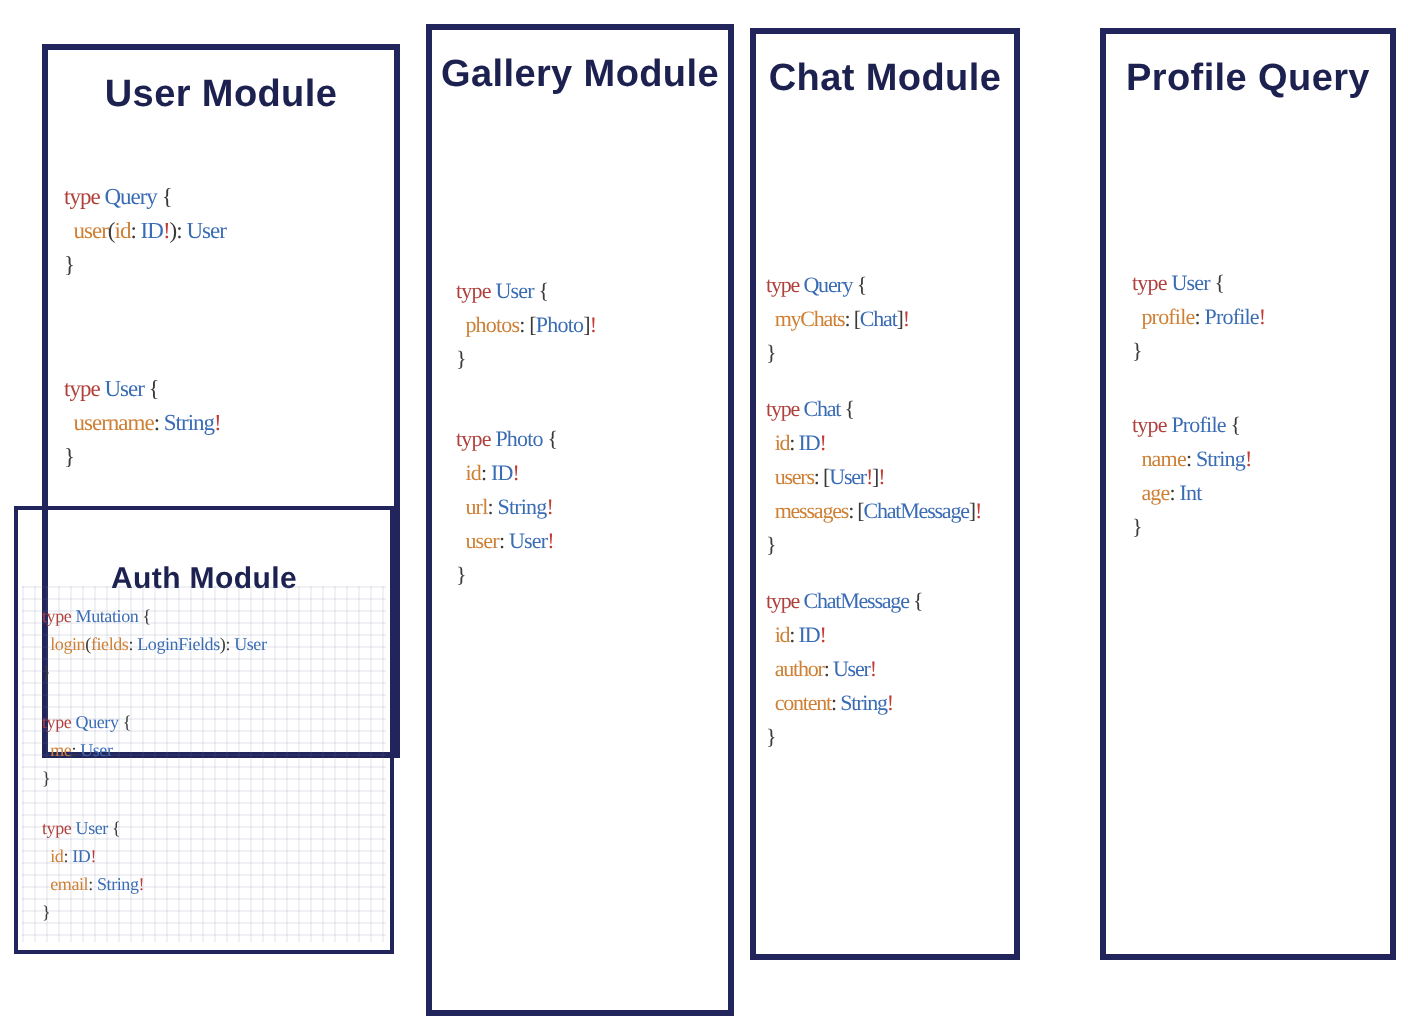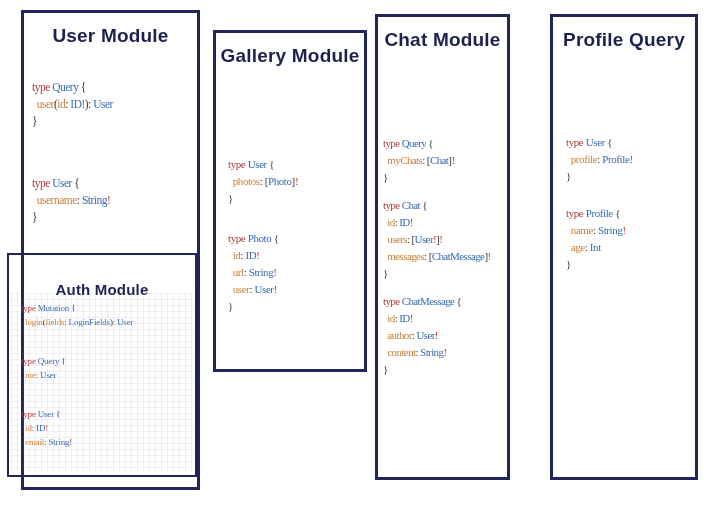--- a/index.html
+++ b/index.html
@@ -17,22 +17,22 @@
     background:#ffffff;
     font-family:"Liberation Sans", sans-serif;
     position:relative;
     overflow:hidden;
   }
   .panel{
     position:absolute;
     border:3px solid var(--navy);
     background:#ffffff;
   }
-  #panel-user   {left:21px;  top:10px; width:179px; height:480px;}
-  #panel-gallery{left:213px; top:30px; width:154px; height:342px;}
+  #panel-user   {left:21px;  top:22px; width:179px; height:357px;}
+  #panel-gallery{left:213px; top:12px; width:154px; height:496px;}
   #panel-chat   {left:375px; top:14px; width:135px; height:466px;}
   #panel-profile{left:550px; top:14px; width:148px; height:466px;}
   #panel-auth{
     left:7px; top:253px; width:190px; height:224px;
     border-width:2px;
     background:transparent;
     z-index:5;
   }
   .auth-grid{
     position:absolute;

